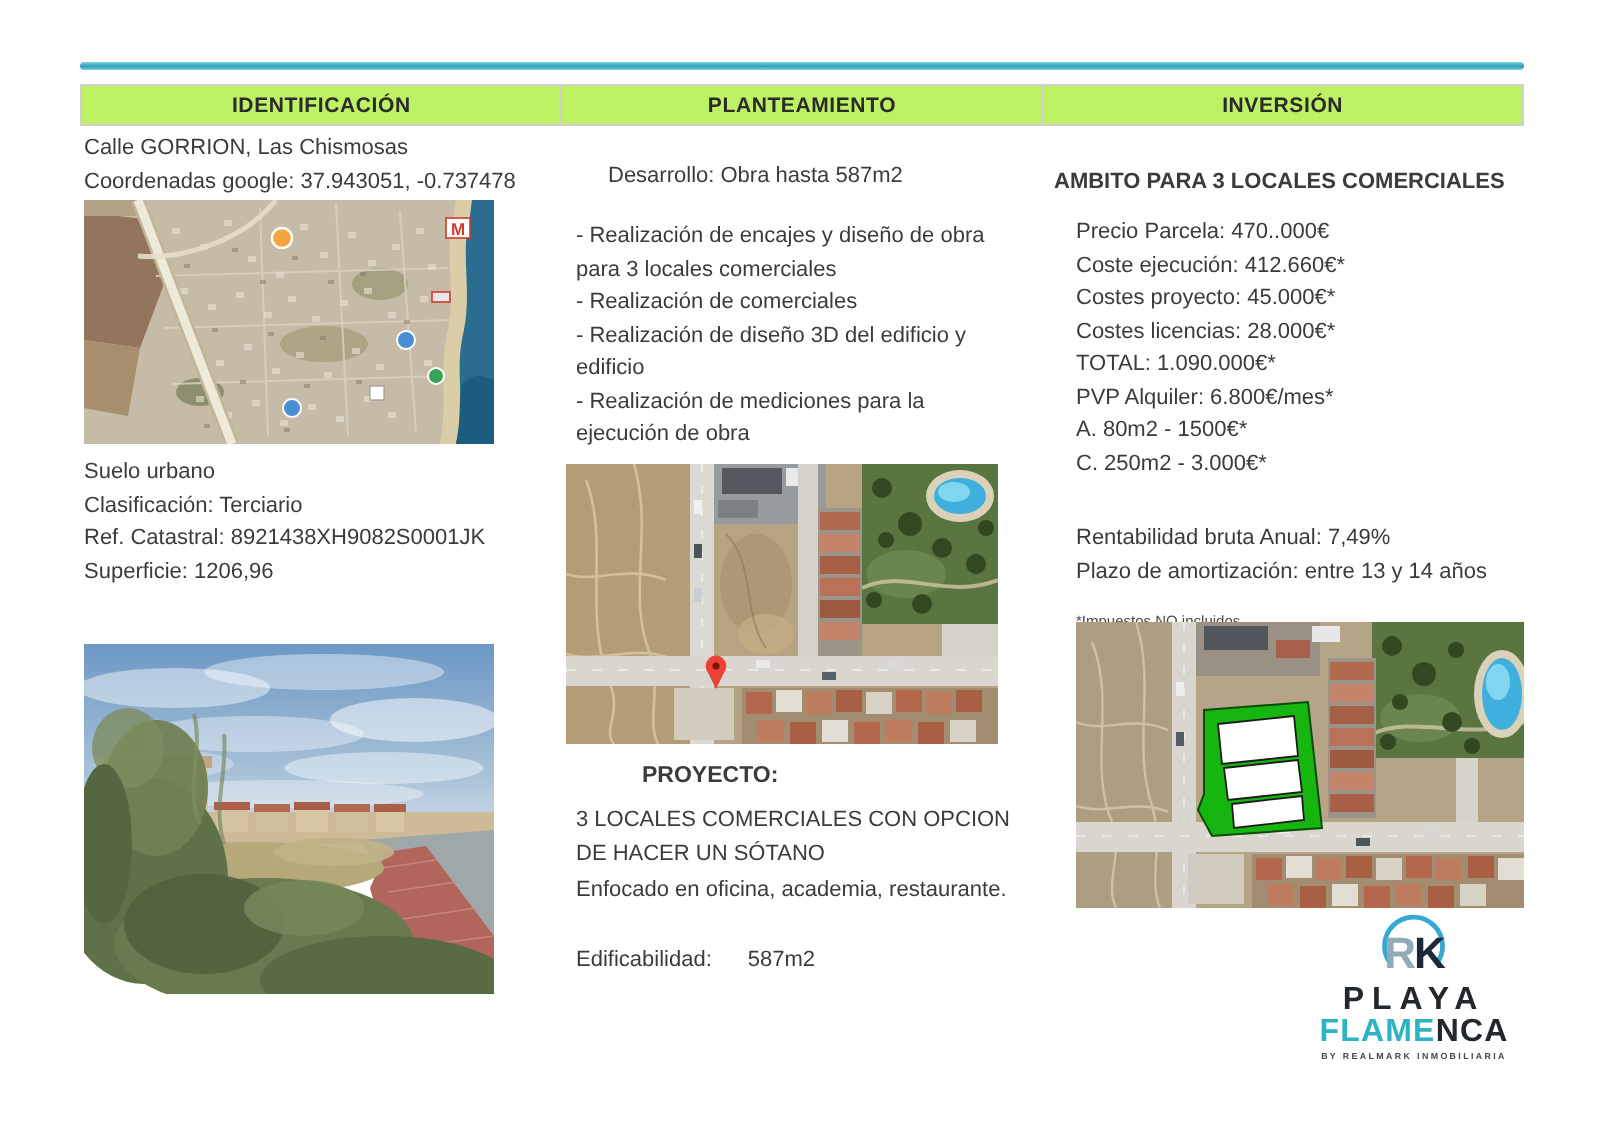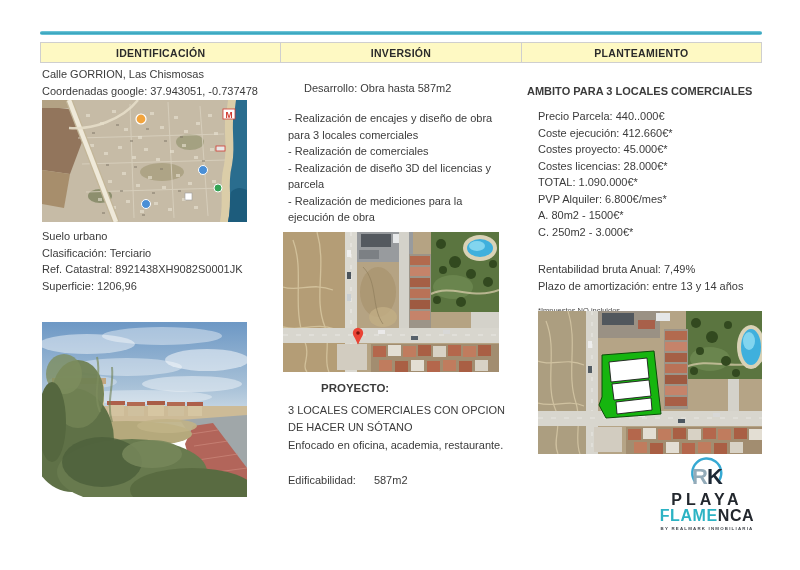--- a/index.html
+++ b/index.html
@@ -4,21 +4,21 @@
 <style>
   * { margin:0; padding:0; box-sizing:border-box; }
   html,body { width:800px; height:570px; background:#ffffff; }
   body { font-family:"Liberation Sans", sans-serif; color:#3b3b3b; position:relative; overflow:hidden; }
   .page { position:absolute; inset:0; background:#fff; }
 
   .accent-line { position:absolute; left:40px; top:31px; width:722px; height:4px;
     background:linear-gradient(#7fcede, #2d9fba 55%, #7fcede); border-radius:2px; }
 
   .hdr-row { position:absolute; left:40px; top:42px; width:722px; height:21px;
-    display:flex; border:1px solid #cfcfcf; background:#fef9c3;text-align:right; }
+    display:flex; border:1px solid #cfcfcf; background:#bef264;text-align:right; }
   .hdr-cell { flex:1; display:flex; align-items:center; justify-content:center;
     font-size:10.5px; font-weight:bold; color:#2b2b2b; letter-spacing:.3px;
     border-left:1px solid #cfcfcf; }
   .hdr-cell:first-child { border-left:none; }
 
   .t { position:absolute; font-size:11px; line-height:16.5px; color:#3b3b3b; }
   .bold { font-weight:bold;padding-left:33px; }
 
   
   .addr      { left:42px; top:66px;  width:235px; }
@@ -48,22 +48,22 @@
 </style>
 </head>
 <body>
 
 <div class="page">
 
   <div class="accent-line"></div>
 
   <div class="hdr-row">
     <div class="hdr-cell">IDENTIFICACIÓN</div>
+    <div class="hdr-cell">PLANTEAMIENTO</div>
     <div class="hdr-cell">INVERSIÓN</div>
-    <div class="hdr-cell">PLANTEAMIENTO</div>
   </div>
 
   <div class="t addr">
     <div>Calle GORRION, Las Chismosas</div>
     <div>Coordenadas google: 37.943051, -0.737478</div>
   </div>
 
   <svg class="map1" viewBox="0 0 205 122" preserveAspectRatio="none">
     <rect width="205" height="122" fill="#c6bba6"></rect>
     <path d="M0,6 L34,10 L40,42 L28,74 L0,70 Z" fill="#92755c"></path>
@@ -219,21 +219,21 @@
     <ellipse cx="10" cy="100" rx="14" ry="40" fill="#55673f"></ellipse>
     <path d="M55,35 C60,55 50,70 58,90" stroke="#7d8d5e" stroke-width="2" fill="none" opacity="0.7"></path>
     <path d="M70,45 C72,65 64,80 70,100" stroke="#708153" stroke-width="2" fill="none" opacity="0.6"></path>
   </svg>
 
   <div class="t desarrollo">Desarrollo: Obra hasta 587m2</div>
 
   <div class="t bullets">
     <div>- Realización de encajes y diseño de obra para 3 locales comerciales</div>
     <div>- Realización de comerciales</div>
-    <div>- Realización de diseño 3D del licencias y parcela</div>
+    <div>- Realización de diseño 3D del edificio y edificio</div>
     <div>- Realización de mediciones para la ejecución de obra</div>
   </div>
 
   <svg class="aerial2" viewBox="0 0 216 140" preserveAspectRatio="none">
     <rect width="216" height="140" fill="#b5a383"></rect>
     <rect x="0" y="0" width="62" height="140" fill="#b49d76"></rect>
     <g stroke="#d9c9a3" stroke-width="1.3" fill="none" opacity="0.8">
       <path d="M10,8 C22,40 8,75 22,110 C28,125 18,133 24,140"></path>
       <path d="M34,0 C44,35 30,65 42,95 C48,112 40,128 46,140"></path>
       <path d="M0,55 C15,60 30,50 50,58"></path>
@@ -311,21 +311,21 @@
   <div class="t proyecto-1">3 LOCALES  COMERCIALES CON OPCION DE HACER UN SÓTANO</div>
   <div class="t proyecto-2">Enfocado en oficina, academia, restaurante.</div>
   <div class="t edif">
     <span>Edificabilidad:</span>
     <span class="val">587m2</span>
   </div>
 
   <div class="t ambito">AMBITO PARA 3 LOCALES COMERCIALES</div>
 
   <div class="t inv-lines">
-    <div>Precio Parcela: 440..000€</div>
+    <div>Precio Parcela: 470..000€</div>
     <div>Coste ejecución: 412.660€*</div>
     <div>Costes proyecto: 45.000€*</div>
     <div>Costes licencias: 28.000€*</div>
     <div>TOTAL: 1.090.000€*</div>
     <div>PVP Alquiler: 6.800€/mes*</div>
     <div>A. 80m2 - 1500€*</div>
     <div>C. 250m2 -  3.000€*</div>
   </div>
 
   <div class="t renta">

